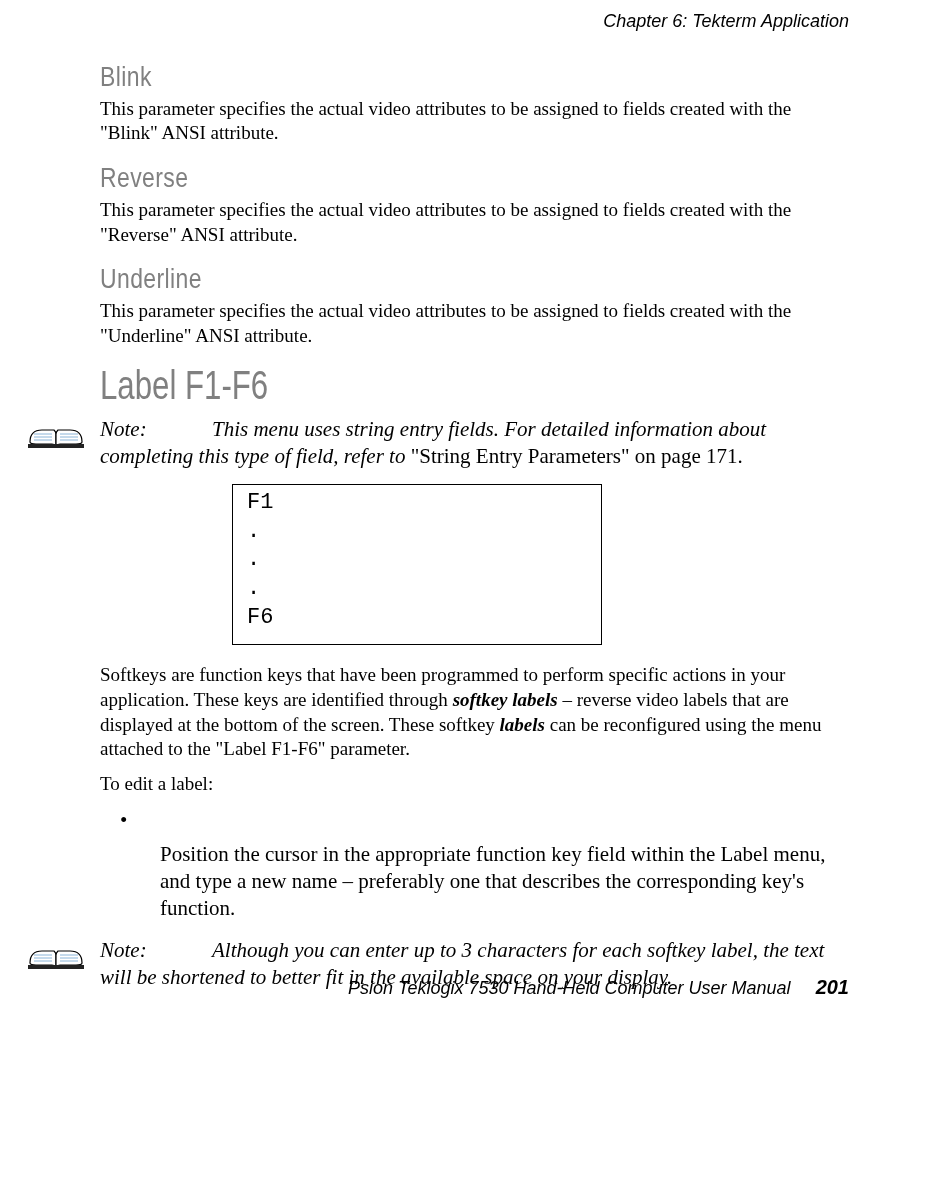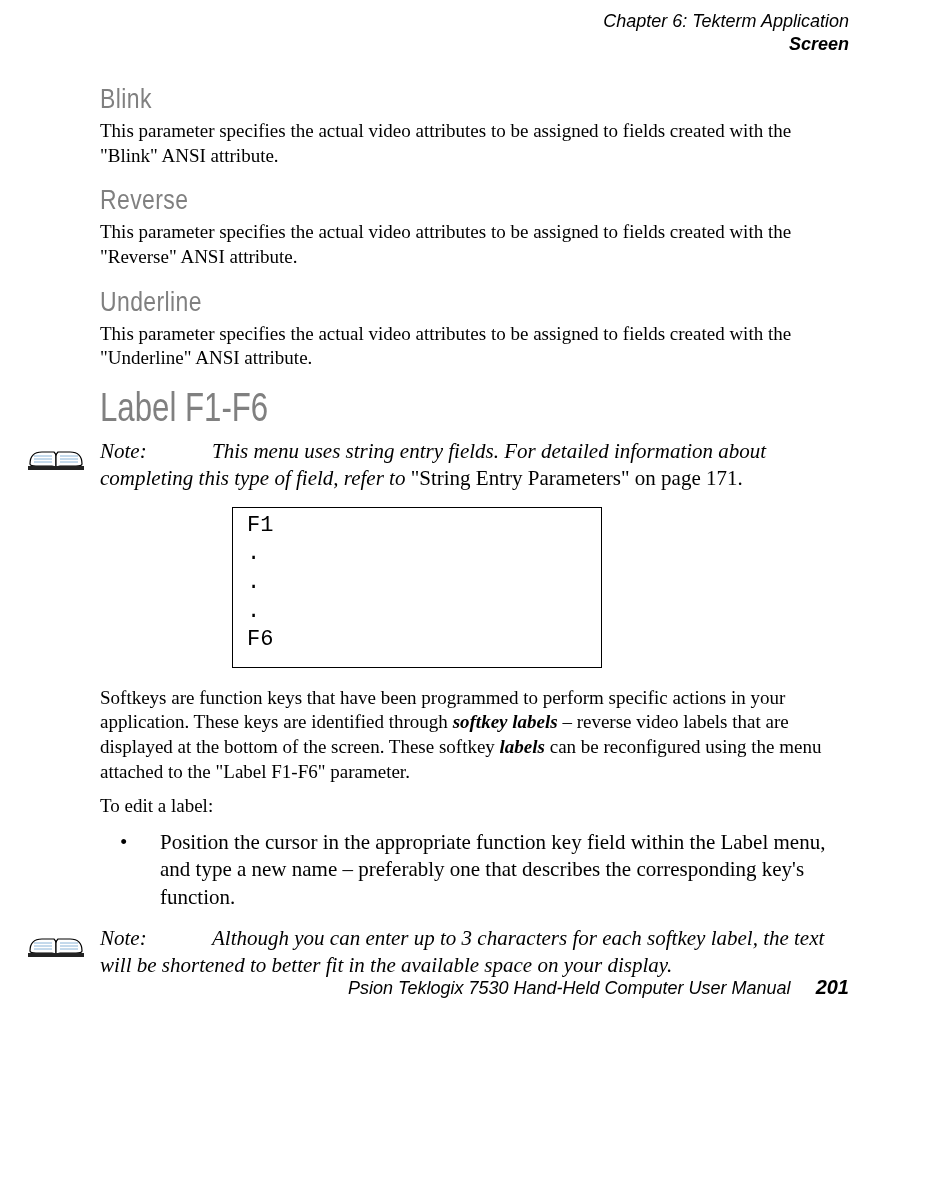--- a/index.html
+++ b/index.html
@@ -103,21 +103,21 @@
   }
   .bulleted .row {
     display: flex;
     font-size: 21px;
     line-height: 1.3;
   }
   .bulleted .bul {
     width: 40px;
     padding-left: 20px;
   }
-  .bulleted .txt { flex: 1; }
+  .bulleted .txt { flex: 1; margin-top: 34px; }
   .bolditalic { font-weight: bold; font-style: italic; }
   .footer {
     position: absolute;
     bottom: 40px;
     right: 78px;
     font-family: Arial, Helvetica, sans-serif;
     font-style: italic;
     font-size: 18px;
   }
   .footer .pn {
@@ -127,21 +127,20 @@
     font-size: 20px;
   }
 </style>
 </head>
 <body>
 
 <div class="page">
 
   <div class="header">
     <div class="chapter">Chapter  6:   Tekterm Application</div>
-    <div class="section">Screen</div>
   </div>
 
   <div class="body">
 
     <h3 class="subhead">Blink</h3>
     <p class="para">This parameter specifies the actual video attributes to be assigned to fields created with the "Blink" ANSI attribute.</p>
 
     <h3 class="subhead">Reverse</h3>
     <p class="para">This parameter specifies the actual video attributes to be assigned to fields created with the "Reverse" ANSI attribute.</p>
 

